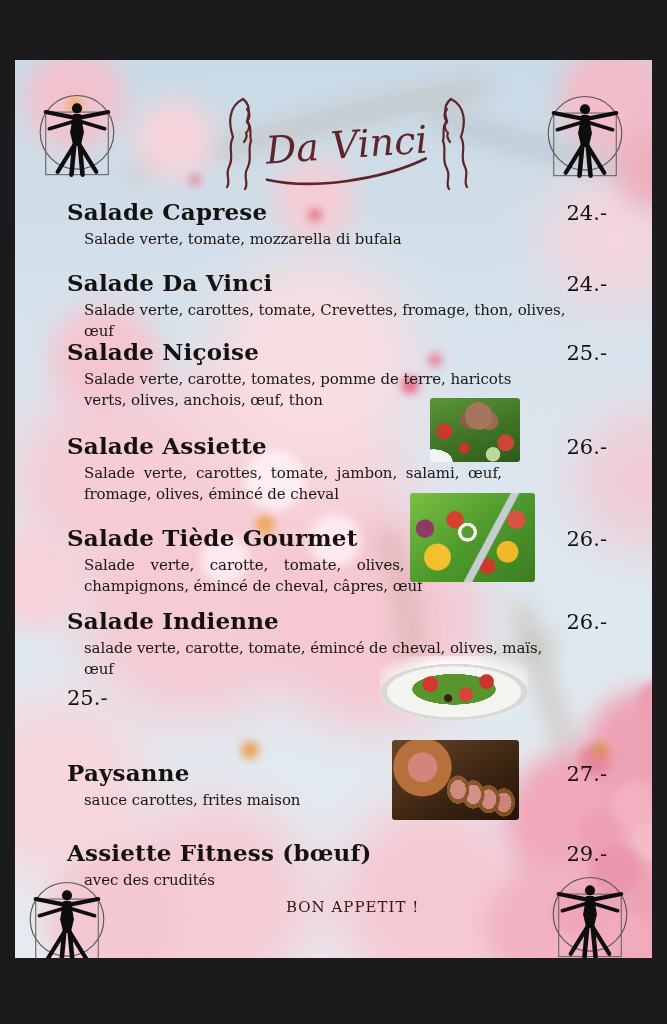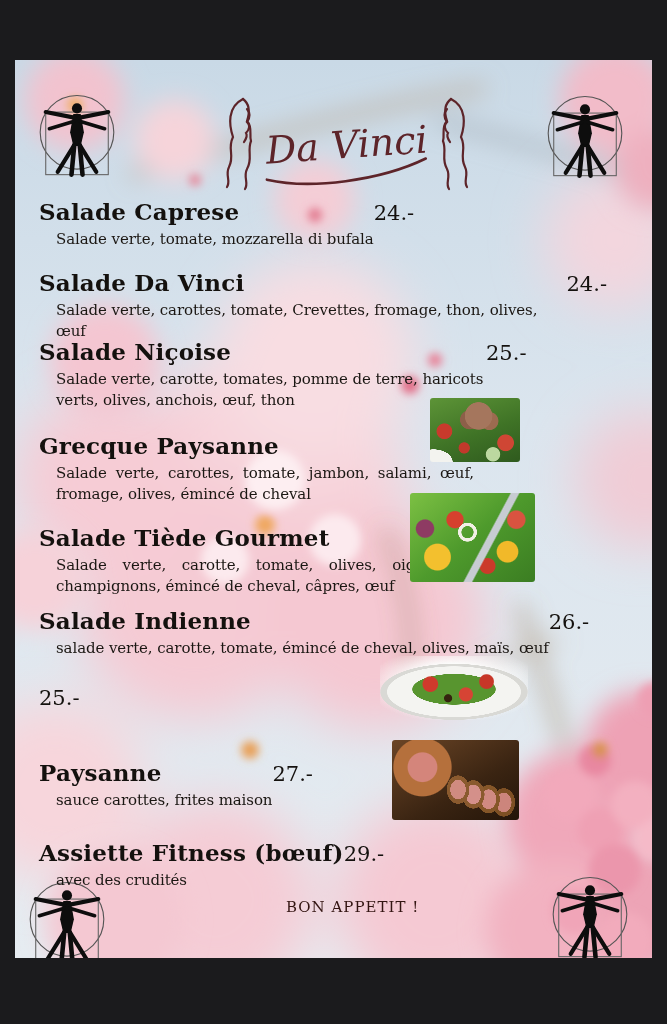--- a/index.html
+++ b/index.html
@@ -12,21 +12,21 @@
   .corner{position:absolute;width:92px;height:92px;}
   .corner.tl{left:16px;top:30px;}
   .corner.tr{left:524px;top:31px;}
   .corner.bl{left:6px;top:817px;}
   .corner.br{left:529px;top:812px;}
 
   
   .logo-wrap{position:absolute;left:198px;top:30px;width:268px;height:110px;}
 
   
-  .item{position:absolute;left:24px;right:45px;display:flex;justify-content:flex-start;align-items:flex-start;}
+  .item{position:absolute;left:52px;right:45px;display:flex;justify-content:space-between;align-items:flex-start;}
   .i1{top:139px}.i2{top:210px}.i3{top:279px}.i4{top:373px}.i5{top:465px}
   .i6{top:548px}.i7{top:624px}.i8{top:700px}.i9{top:780px}
   .title{margin:0;font-size:23px;font-weight:700;color:#14110e;letter-spacing:.2px;line-height:1.1;}
   .desc{margin:5px 0 0 17px;font-size:15px;color:#1b1713;line-height:1.35;letter-spacing:-.1px;}
   .w430{max-width:430px}.w420{max-width:418px;text-align:justify}.w392{max-width:392px;text-align:justify}
   .w455{max-width:455px}.w520{max-width:520px}
   .price{font-size:21px;font-weight:400;color:#14110e;padding-top:2px;white-space:nowrap;}
 
   
   .photo{position:absolute;border-radius:3px;}
@@ -217,21 +217,21 @@
     </div>
     <div class="item i3">
       <div>
           <h2 class="title">Salade Niçoise</h2>
            <p class="desc w430">Salade verte, carotte, tomates, pomme de terre, haricots verts, olives, anchois, œuf, thon</p>
         </div>
       <div class="price">25.-</div>
     </div>
     <div class="item i4">
       <div>
-          <h2 class="title">Grecque Paysanne</h2>
+          <h2 class="title">Salade Assiette</h2>
            <p class="desc w420">Salade verte, carottes, tomate, jambon, salami, œuf, fromage, olives, émincé de cheval</p>
         </div>
       <div class="price">26.-</div>
     </div>
     <div class="item i5">
       <div>
           <h2 class="title">Salade Tiède Gourmet</h2>
            <p class="desc w392">Salade verte, carotte, tomate, olives, oignon, champignons, émincé de cheval, câpres, œuf</p>
         </div>
       <div class="price">26.-</div>

